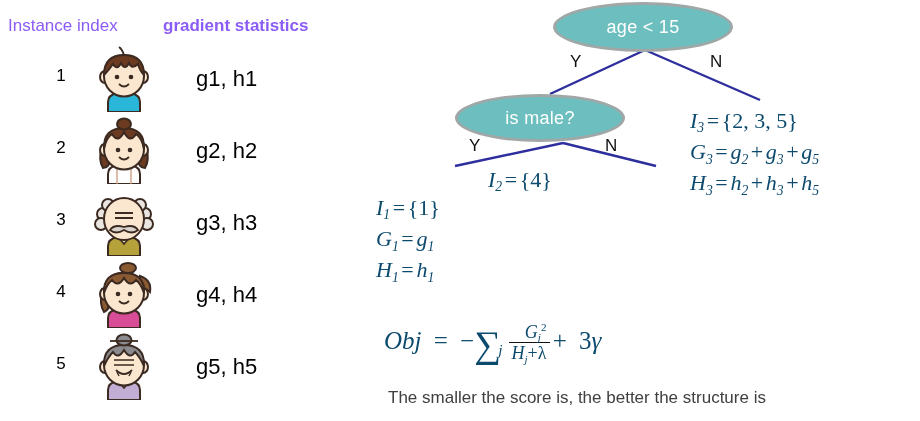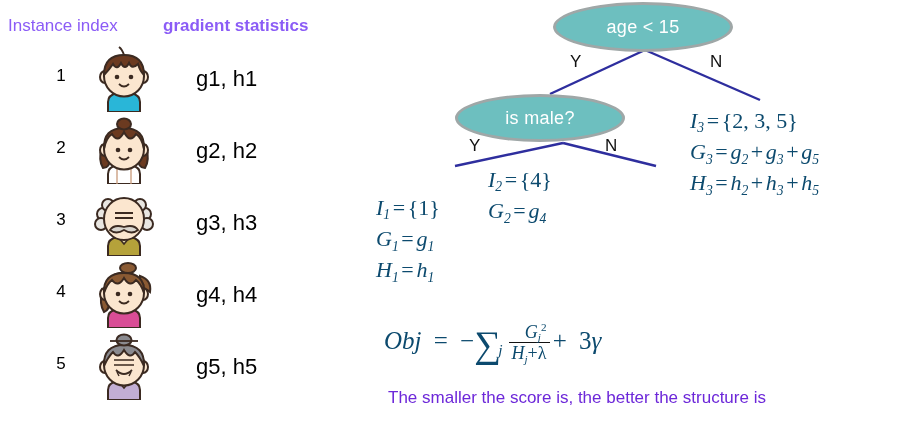--- a/index.html
+++ b/index.html
@@ -72,21 +72,21 @@
   #math-obj{left:44px;top:318px;font-size:25px;}
   .frac{display:inline-block;vertical-align:middle;text-align:right;font-size:.72em;line-height:1.12;position:relative;top:-0.06em;margin:0 .18em;}
   .frac .num{display:block;border-bottom:1.4px solid #111;padding:0 3px;}
   .frac .den{display:block;padding:0 3px;}
   .frac sup{font-size:.62em;vertical-align:super;font-style:normal;}
   .sum{font-size:1.5em;font-style:normal;vertical-align:-0.22em;display:inline-block;}
   .sumsub{font-size:.62em;font-style:italic;position:relative;top:.4em;left:-.18em;}
 
   .caption{
     position:absolute;left:48px;top:388px;
-    font-size:17px;color:#6d28d9;white-space:nowrap;
+    font-size:17px;color:#404040;white-space:nowrap;
     font-family:"Liberation Sans", sans-serif;
   }
 </style>
 </head>
 <body>
 
 <div class="page">
 
   <div class="left-panel">
     <div class="col-head head-index">Instance index</div>
@@ -237,23 +237,20 @@
       </div>
       <div>
         <span class="it">H</span><sub>1</sub><span class="op">=</span><span class="it">h</span><sub>1</sub>
       </div>
     </div>
 
     <div class="math" id="math-mid">
       <div>
         <span class="it">I</span><sub>2</sub><span class="op">=</span><span>{4}</span>
       </div>
-      <div>
-        <span class="it">G</span><sub>2</sub><span class="op">=</span><span class="it">g</span><sub>4</sub>
-      </div>
     </div>
 
     <div class="math" id="math-right">
       <div>
         <span class="it">I</span><sub>3</sub><span class="op">=</span><span>{2, 3, 5}</span>
       </div>
       <div>
         <span class="it">G</span><sub>3</sub><span class="op">=</span><span class="it">g</span><sub>2</sub><span class="op">+</span><span class="it">g</span><sub>3</sub><span class="op">+</span><span class="it">g</span><sub>5</sub>
       </div>
       <div>

